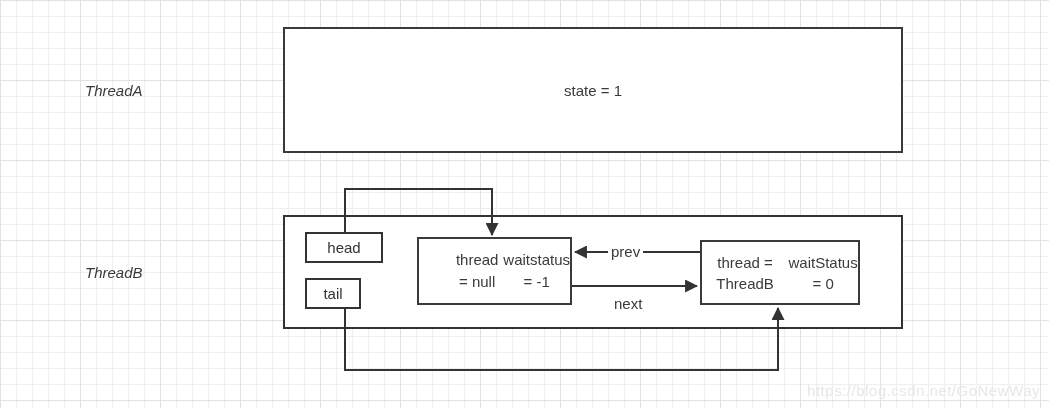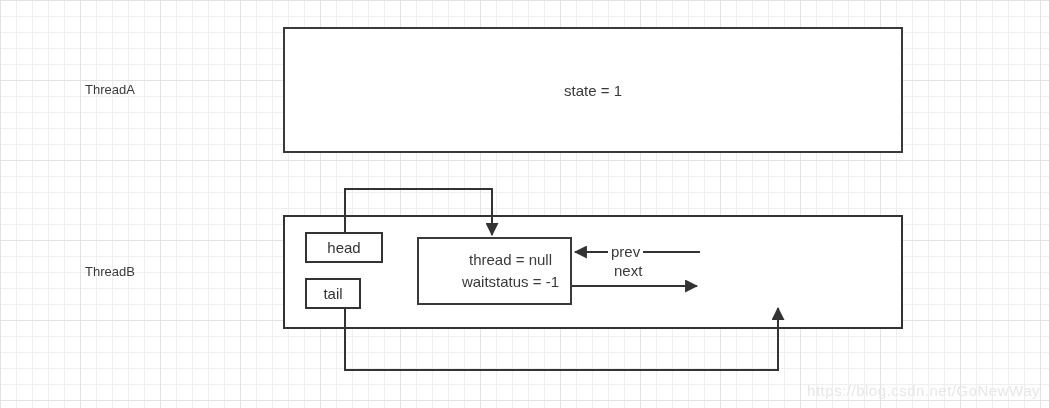--- a/index.html
+++ b/index.html
@@ -16,34 +16,35 @@
       linear-gradient(to right, var(--grid-major,#e2e2e2) 1px, transparent 1px),
       linear-gradient(to bottom, var(--grid-major,#e2e2e2) 1px, transparent 1px),
       linear-gradient(to right, var(--grid-minor,#efefef) 1px, transparent 1px),
       linear-gradient(to bottom, var(--grid-minor,#efefef) 1px, transparent 1px);
     background-size: 80px 80px, 80px 80px, 16px 16px, 16px 16px;
     font-size:15px;
   }
 
   .side-label {
     position:absolute;
-    font-size:13px;
+    font-size:15px;
     color:var(--text,#3a3a3a);
     white-space:nowrap;
+    font-style:italic;
   }
   .thread-a-label { left:85px; top:82px; }
   .thread-b-label { left:85px; top:264px; }
 
   .box {
     position:absolute;
     border:2px solid currentColor;
     background:#ffffff;
   }
   .centered-lines {
-    display:flex; flex-direction:column;
+    display:flex; flex-direction:row;
     align-items:center; justify-content:center;
     text-align:center;
     color:var(--text,#3a3a3a);
   }
 
   .sync-state-box { left:283px; top:27px; width:620px; height:126px; line-height:23px; }
   .queue-box      { left:283px; top:215px; width:620px; height:114px; background:#ffffff; }
 
   .head-box { left:305px; top:232px; width:78px; height:31px; line-height:27px; text-align:center; }
   .tail-box { left:305px; top:278px; width:56px; height:31px; line-height:27px; text-align:center; }
@@ -59,21 +60,21 @@
 
   .conn-label {
     position:absolute;
     background:#ffffff;
     padding:0 3px;
     font-size:15px;
     color:var(--text,#3a3a3a);
     line-height:18px;
   }
   .prev-label { left:608px; top:243px; }
-  .next-label { left:611px; top:262px;text-align:center; }
+  .next-label { left:611px; top:295px;text-align:center; }
 
   .watermark {
     position:absolute;
     right:9px; bottom:9px;
     font-size:15px;
     color:var(--watermark,#e7e7e7);
     letter-spacing:0.5px;
     white-space:nowrap;
     margin-top:38px;
   }
@@ -87,20 +88,24 @@
     <div>state = 1</div>
   </div>
 
   <div class="box queue-box"></div>
 
   <div class="box node-null centered-lines">
     <div>thread = null</div>
     <div>waitstatus = -1</div>
   </div>
 
+  <div class="box node-threadb centered-lines">
+    <div>thread = ThreadB</div>
+    <div>waitStatus = 0</div>
+  </div>
 
   <svg class="connectors" viewBox="0 0 1049 408" xmlns="http://www.w3.org/2000/svg">
     <defs>
       <marker id="ah" viewBox="0 0 12 12" refX="11" refY="6" markerWidth="13" markerHeight="13" markerUnits="userSpaceOnUse" orient="auto">
         <path d="M0,0 L12,6 L0,12 Z" fill="currentColor"></path>
       </marker>
     </defs>
 
     <path d="M345 232 V189 H492 V235" fill="none" stroke="currentColor" stroke-width="2" marker-end="url(#ah)"></path>
 

